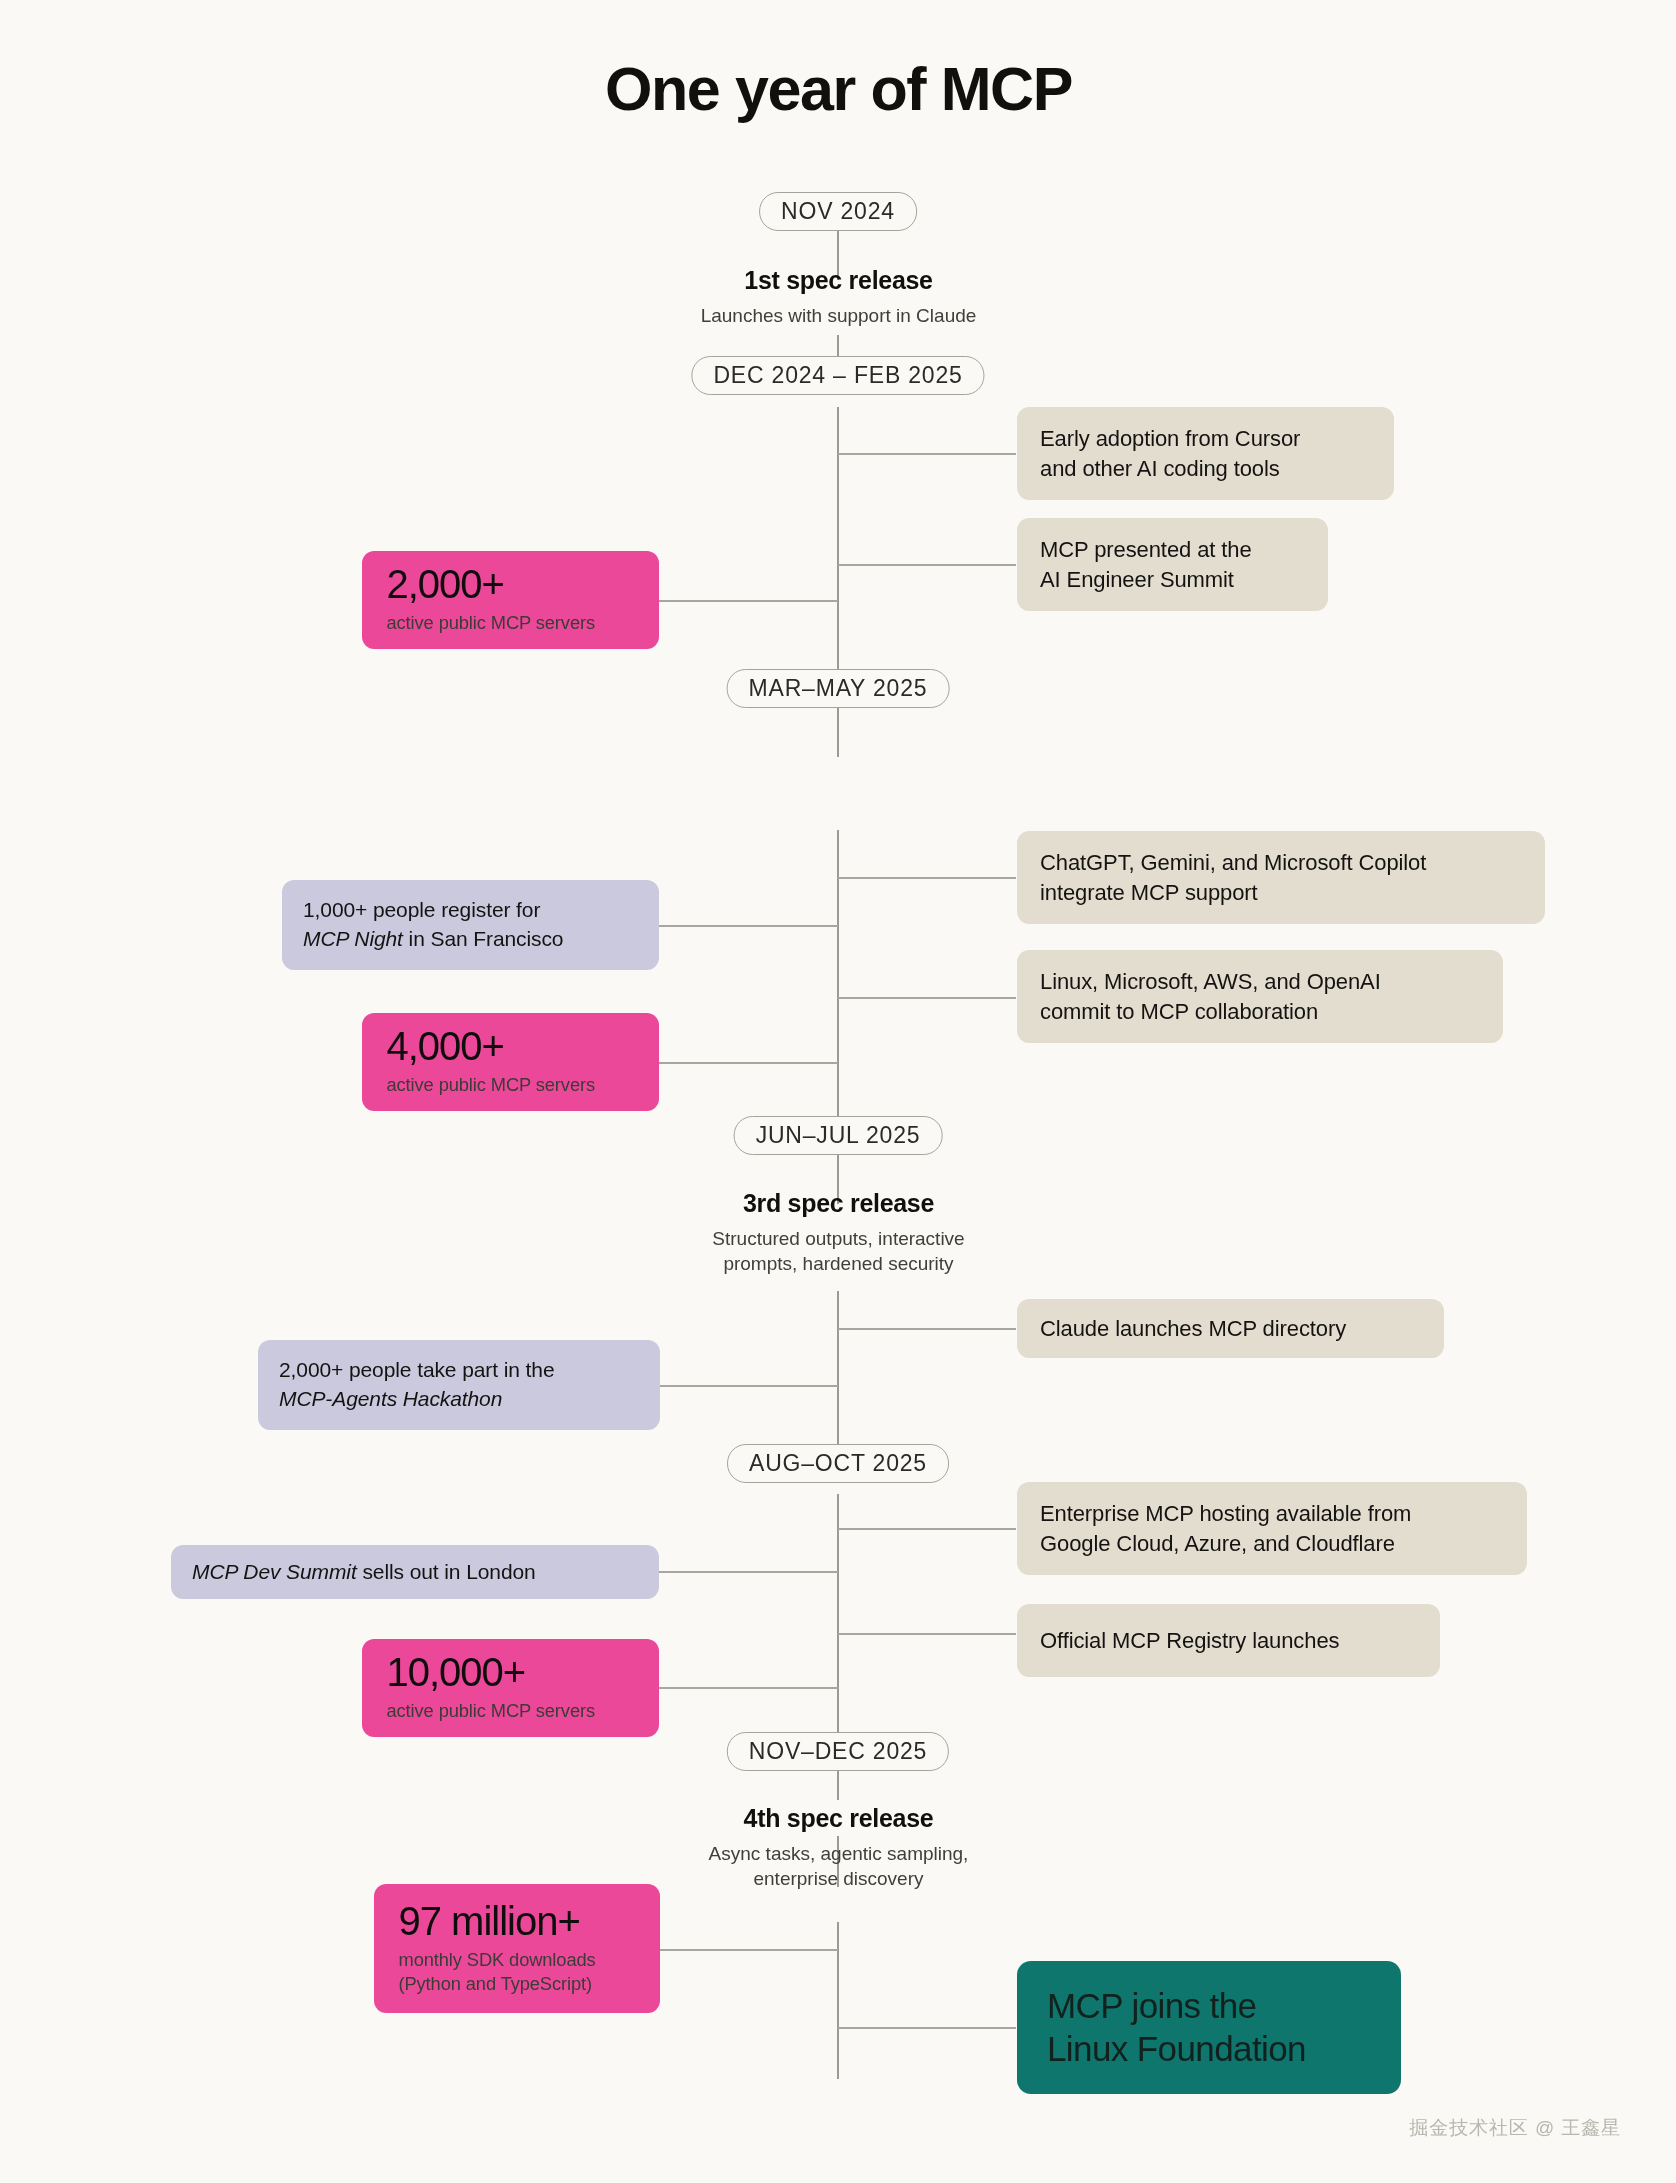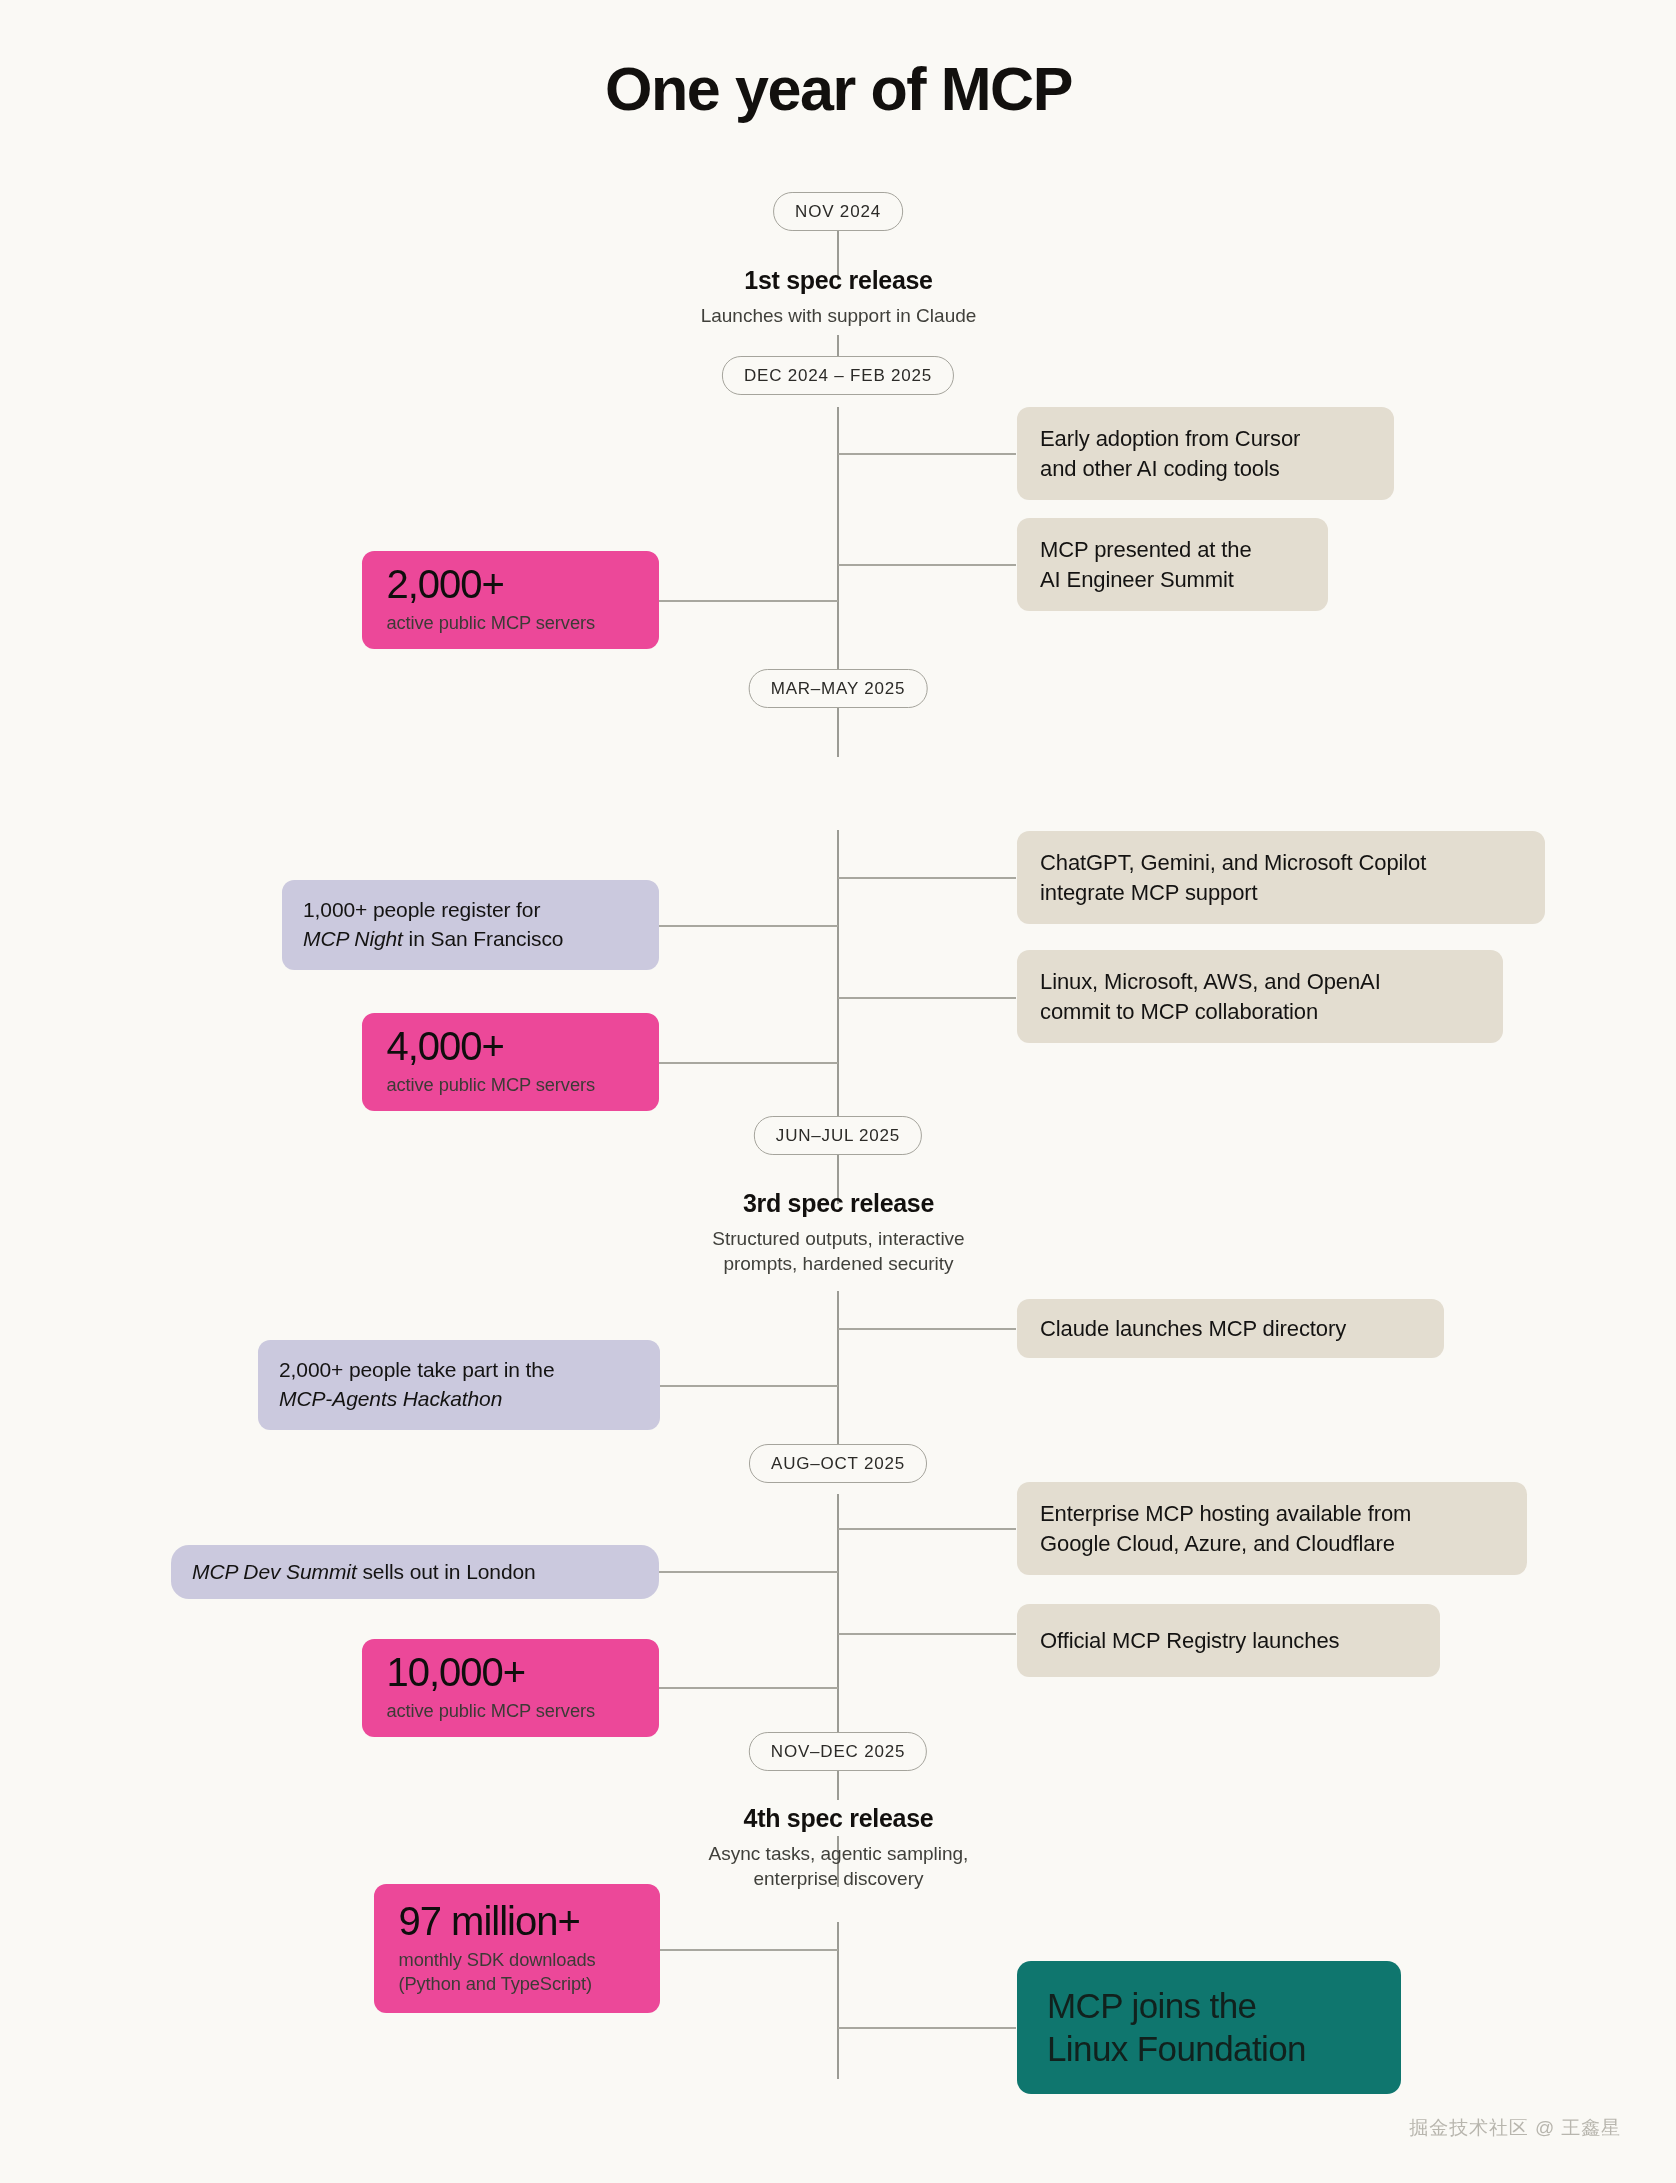--- a/index.html
+++ b/index.html
@@ -47,21 +47,21 @@
   .date-pill {
     position: absolute;
     transform: translateX(-50%);
     left: 838px;
     height: 37px;
     line-height: 37px;
     padding: 0 21px;
     border: 1.7px solid #A5A49C;
     border-radius: 19px;
     background: #FAF9F5;
-    font-size: 17px;
+    font-size: 23px;
     font-weight: 500;
     letter-spacing: 0.8px;
     color: #2B2A27;
     white-space: nowrap;
     text-align: center;
     z-index: 5;
   }
 
   
   .spec {
@@ -278,21 +278,21 @@
     <div>Enterprise MCP hosting available from</div>
     <div>Google Cloud, Azure, and Cloudflare</div>
   </div>
 
   <div class="hline" style="left:838px;top:1633px;width:178px;"></div>
   <div class="card right beige" style="left:1017px;top:1604px;width:423px;height:73px;">
     <div>Official MCP Registry launches</div>
   </div>
 
   <div class="hline" style="left:659px;top:1571px;width:179px;"></div>
-  <div class="card left-note lavender" style="left:171px;top:1545px;width:488px;height:54px;border-radius:18px;">
+  <div class="card left-note lavender" style="left:171px;top:1545px;width:488px;height:54px;">
     <div>
       <em>MCP Dev Summit</em><span> sells out in London</span>
     </div>
   </div>
 
   <div class="hline" style="left:659px;top:1687px;width:179px;"></div>
   <div class="stat sage" style="left:362px;top:1639px;width:297px;height:98px;">
     <div class="stat-number">10,000+</div>
     <div class="stat-label">active public MCP servers</div>
   </div>

